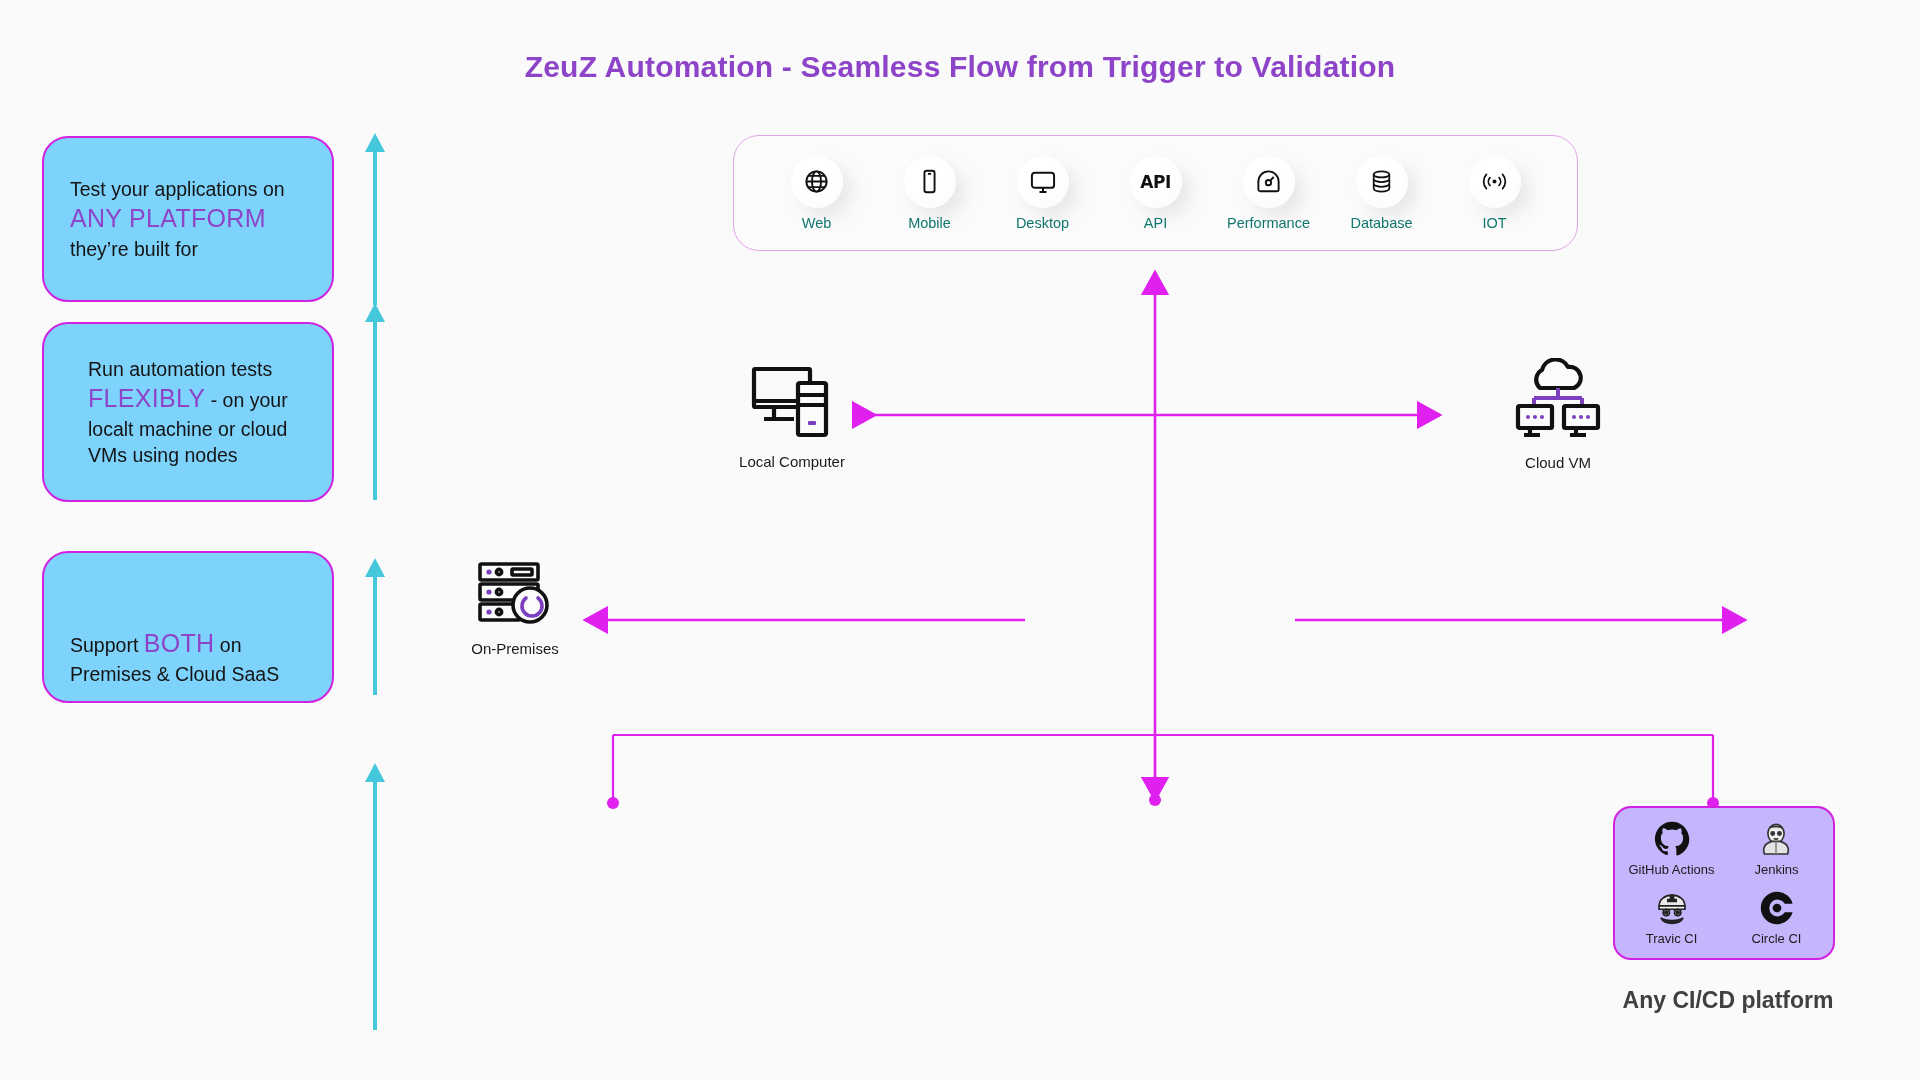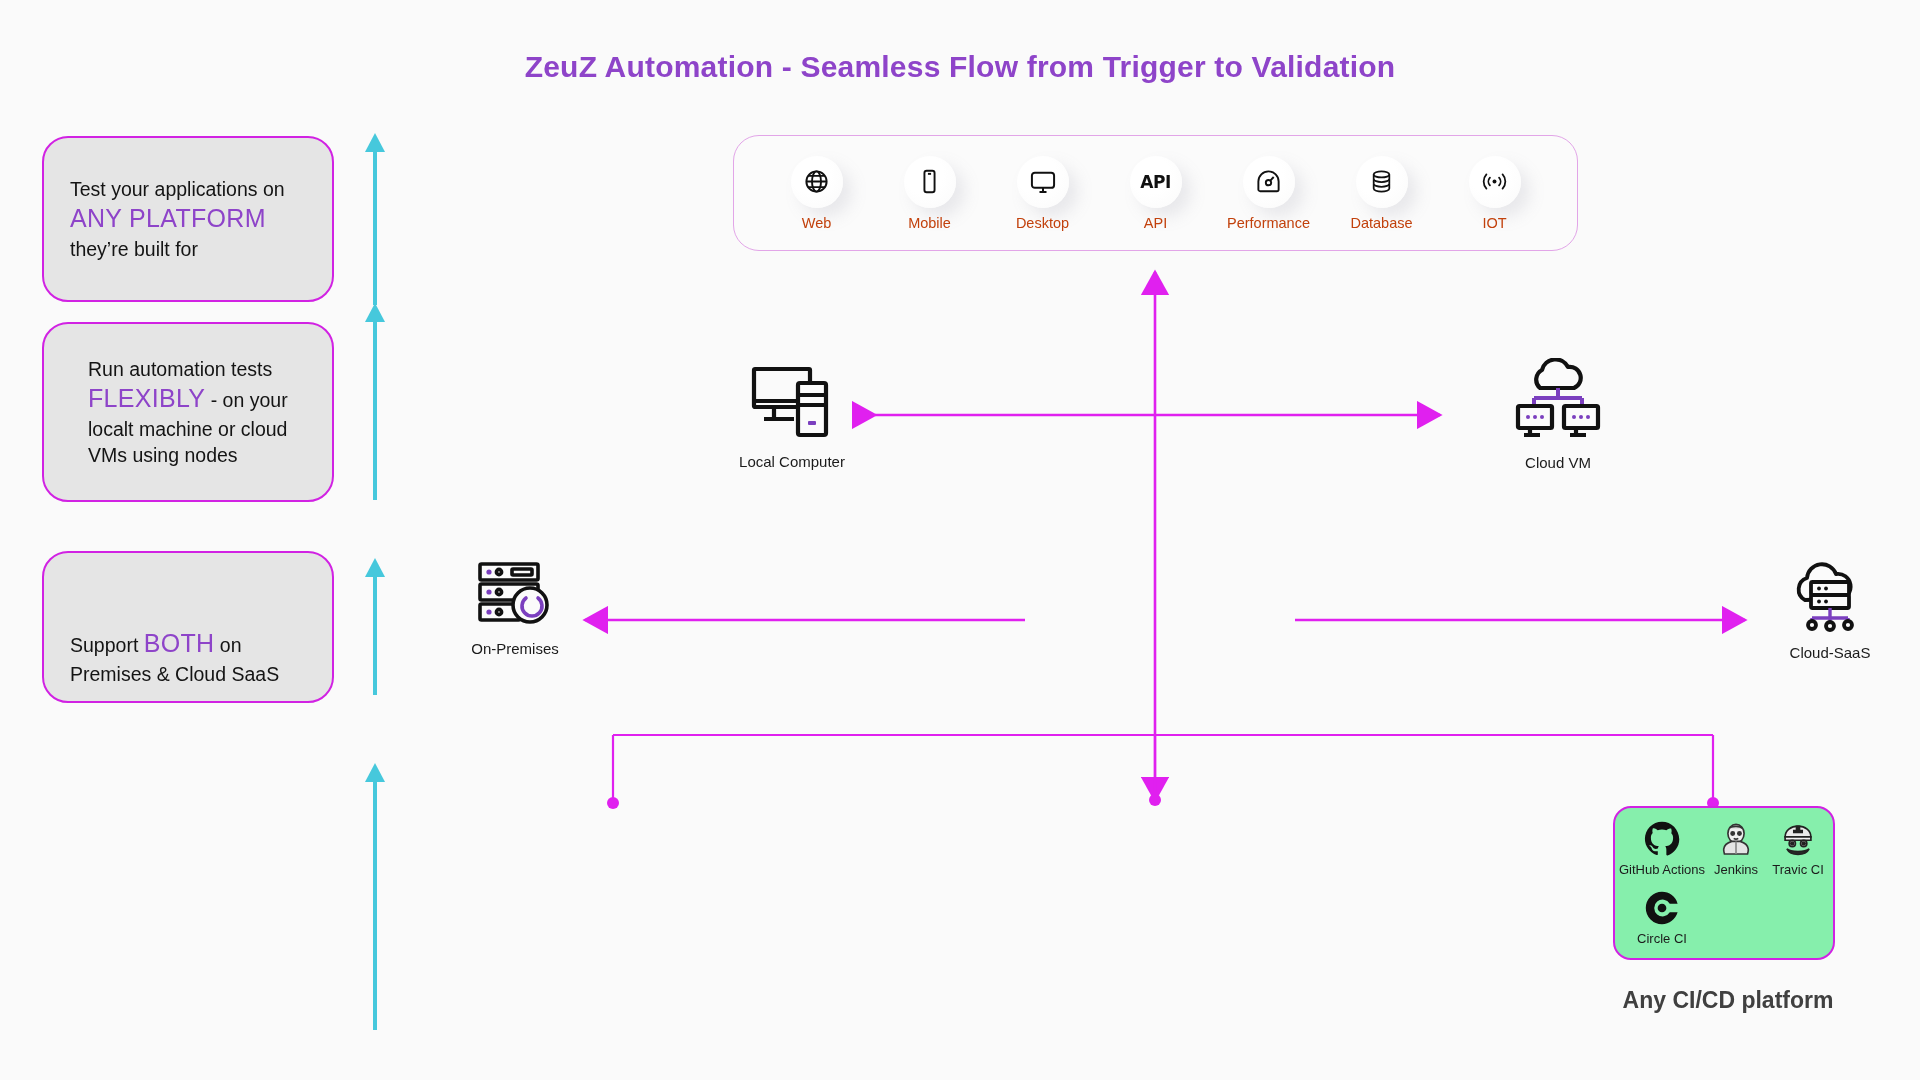--- a/index.html
+++ b/index.html
@@ -14,21 +14,21 @@
 
   
   #title{
     left:0;right:0;top:50px;text-align:center;
     font-size:30px;font-weight:700;color:#8e44c9;letter-spacing:.2px;
   }
 
   
   .fcard{
     position:absolute;left:42px;width:292px;
-    background:#e5e5e5;
+    background:#7dd3fc;
     border:2.5px solid #d122e3;
     border-radius:26px;
     box-sizing:border-box;
     display:flex;align-items:center;
     padding:14px 26px;
     color:#141414;
     font-size:19.5px;line-height:1.34;font-weight:500;
   }
   .fcard .hl-big{color:#8e44c9;font-weight:500;font-size:25px;letter-spacing:.3px;}
   .fcard .hl-num{color:#8e44c9;font-weight:600;font-size:26px;}
@@ -52,33 +52,33 @@
   }
   .plat{display:flex;flex-direction:column;align-items:center;width:94px;}
   .plat .glyph{
     width:52px;height:52px;display:flex;align-items:center;justify-content:center;
     border-radius:50%;
     box-shadow:9px 9px 16px rgba(140,140,160,.17);
     background:radial-gradient(circle at 38% 35%, #ffffff 42%, #fafafa 100%);
     margin-bottom:7px;
   }
   .plat .glyph svg{display:block;}
-  .plat .plabel{font-size:14.5px;color:#c2410c;font-weight:500;}
+  .plat .plabel{font-size:14.5px;color:#0f766e;font-weight:500;}
   .api-text{font-size:17px;font-weight:800;color:#111;letter-spacing:-.5px;font-family:"DejaVu Sans",sans-serif;}
 
   
   .node{position:absolute;display:flex;flex-direction:column;align-items:center;}
   .node .nlabel{font-size:15px;color:#1b1b1b;margin-top:8px;white-space:nowrap;}
 
   
   #cibox{
     left:1613px;top:806px;width:222px;height:154px;
-    border:2.2px solid #d122e3;border-radius:18px;background:#86efac;
+    border:2.2px solid #d122e3;border-radius:18px;background:#c4b5fd;
     box-sizing:border-box;
-    display:grid;grid-template-columns:1fr 1fr 1fr;grid-template-rows:1fr 1fr;
+    display:grid;grid-template-columns:1fr 1fr;grid-template-rows:1fr 1fr;
     align-items:center;justify-items:center;
     padding:6px 4px;
   }
   .citem{display:flex;flex-direction:column;align-items:center;}
   .citem .clabel{font-size:13px;color:#1b1b1b;margin-top:1px;white-space:nowrap;}
   #cicaption{
     left:1578px;top:987px;width:300px;text-align:center;
     font-size:23px;font-weight:700;color:#404040;
   }
 
@@ -285,38 +285,20 @@
         <circle cx="23" cy="32" r="2.6" fill="none"></circle>
         <circle cx="13" cy="52" r="2.6" fill="#7b3fbf" stroke="none"></circle>
         <circle cx="23" cy="52" r="2.6" fill="none"></circle>
         <circle cx="54" cy="45" r="17" fill="#fbfbfb"></circle>
         <path d="M62 38a10 10 0 11-12 0" stroke="#7b3fbf" stroke-width="3.6" fill="none" stroke-linecap="round"></path>
       </svg>
     </span>
     <span class="nlabel">On-Premises</span>
   </div>
 
-  <div class="node" style="left:1750px;top:560px;width:160px;">
-    <span>
-      <svg width="86" height="72" viewBox="0 0 86 72" fill="none" stroke="#111" stroke-width="3.8" stroke-linejoin="round">
-        <path d="M18 40a12 12 0 012-22 15 15 0 0129-4 12 12 0 014 25z" fill="#fbfbfb"></path>
-        <rect x="24" y="22" width="38" height="13" rx="1.5" fill="#fbfbfb"></rect>
-        <rect x="24" y="35" width="38" height="13" rx="1.5" fill="#fbfbfb"></rect>
-        <circle cx="32" cy="28.5" r="1.9" fill="#111" stroke="none"></circle>
-        <circle cx="39" cy="28.5" r="1.9" fill="#111" stroke="none"></circle>
-        <circle cx="32" cy="41.5" r="1.9" fill="#111" stroke="none"></circle>
-        <circle cx="39" cy="41.5" r="1.9" fill="#111" stroke="none"></circle>
-        <path d="M43 48v10M25 58h36M25 58v5M61 58v5M43 58v5" stroke="#7b3fbf" stroke-width="3.4"></path>
-        <circle cx="25" cy="65" r="4" fill="#fbfbfb"></circle>
-        <circle cx="43" cy="66" r="4" fill="#fbfbfb"></circle>
-        <circle cx="61" cy="65" r="4" fill="#fbfbfb"></circle>
-      </svg>
-    </span>
-    <span class="nlabel">Cloud-SaaS</span>
-  </div>
 
   <div id="cibox" class="abs">
 
     <div class="citem">
       <span>
         <svg width="36" height="36" viewBox="0 0 24 24" fill="#111">
           <path d="M12 .5C5.7.5.6 5.6.6 11.9c0 5 3.3 9.3 7.8 10.8.6.1.8-.2.8-.6v-2c-3.2.7-3.9-1.5-3.9-1.5-.5-1.3-1.3-1.7-1.3-1.7-1-.7.1-.7.1-.7 1.1.1 1.7 1.2 1.7 1.2 1 1.8 2.7 1.3 3.4 1 .1-.7.4-1.3.7-1.6-2.6-.3-5.3-1.3-5.3-5.7 0-1.3.4-2.3 1.2-3.1-.1-.3-.5-1.5.1-3.1 0 0 1-.3 3.2 1.2a11 11 0 015.8 0C17.1 4.6 18.1 5 18.1 5c.6 1.6.2 2.8.1 3.1.8.8 1.2 1.8 1.2 3.1 0 4.4-2.7 5.4-5.3 5.7.4.4.8 1.1.8 2.2v3.3c0 .4.2.7.8.6 4.5-1.5 7.8-5.8 7.8-10.8C23.4 5.6 18.3.5 12 .5z"></path>
         </svg>
       </span>
       <span class="clabel">GitHub Actions</span>

